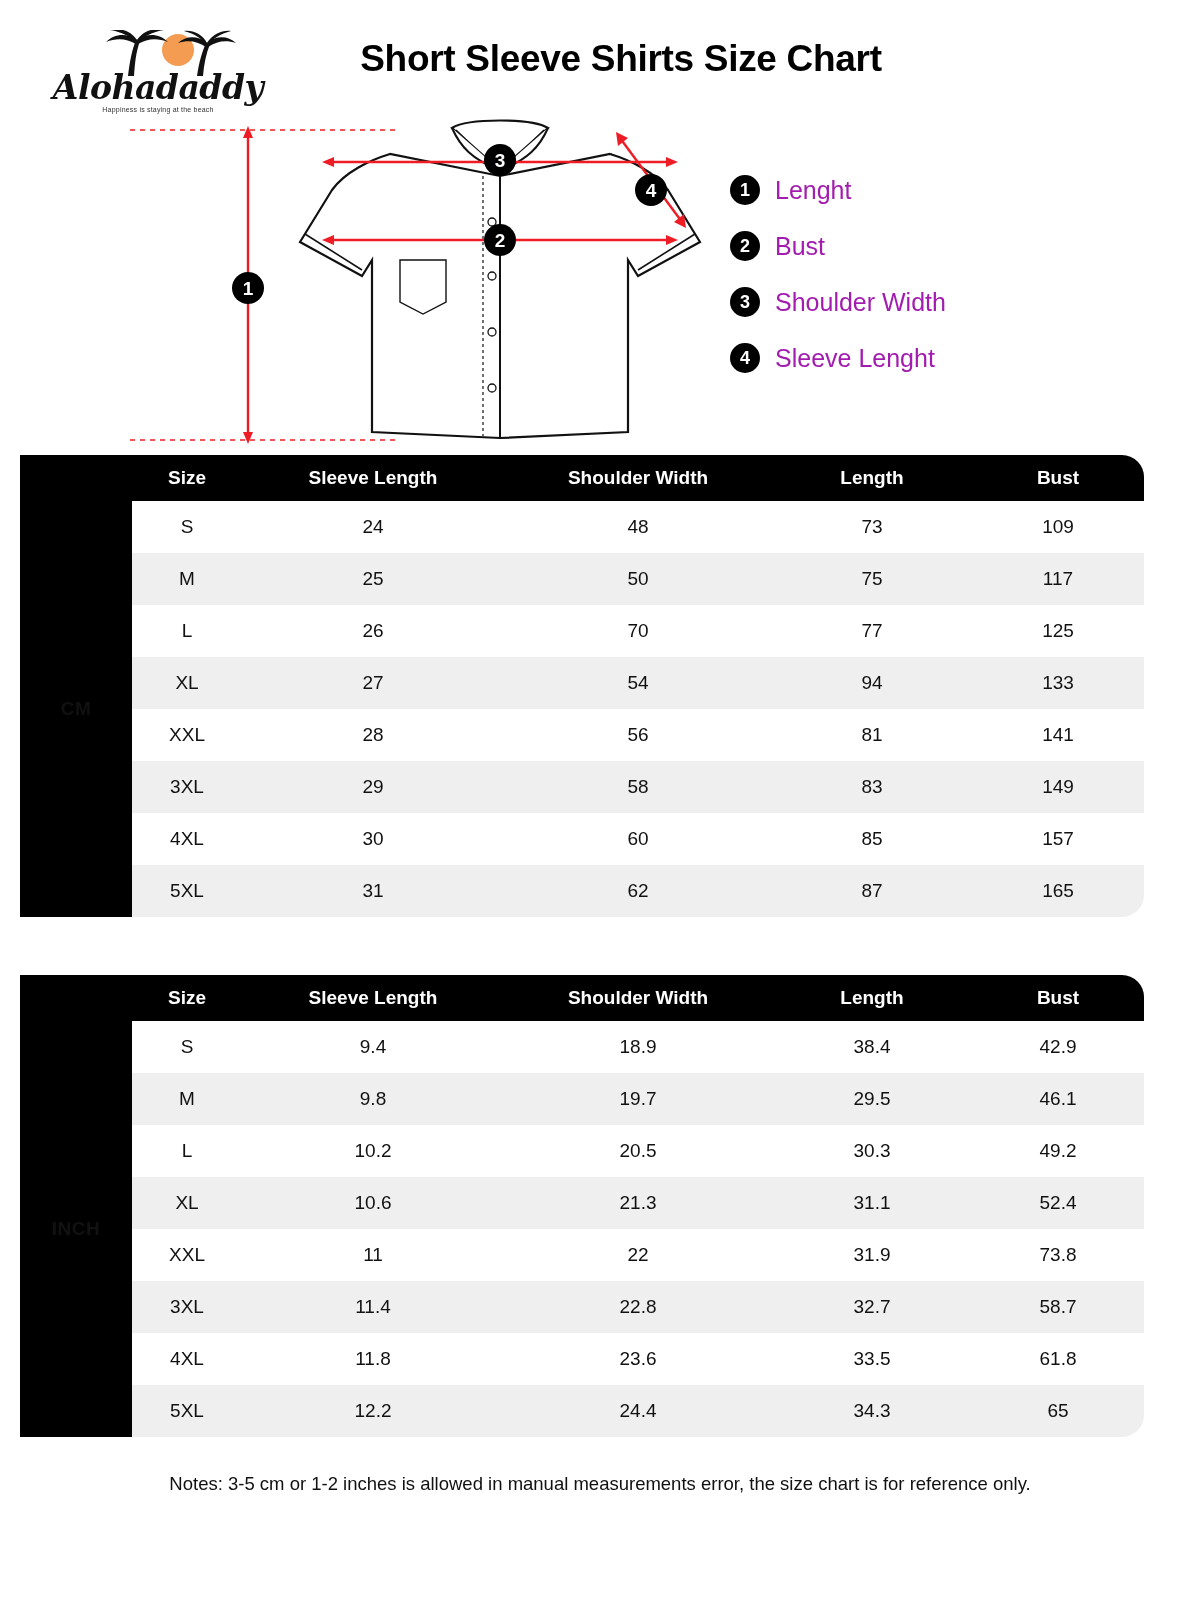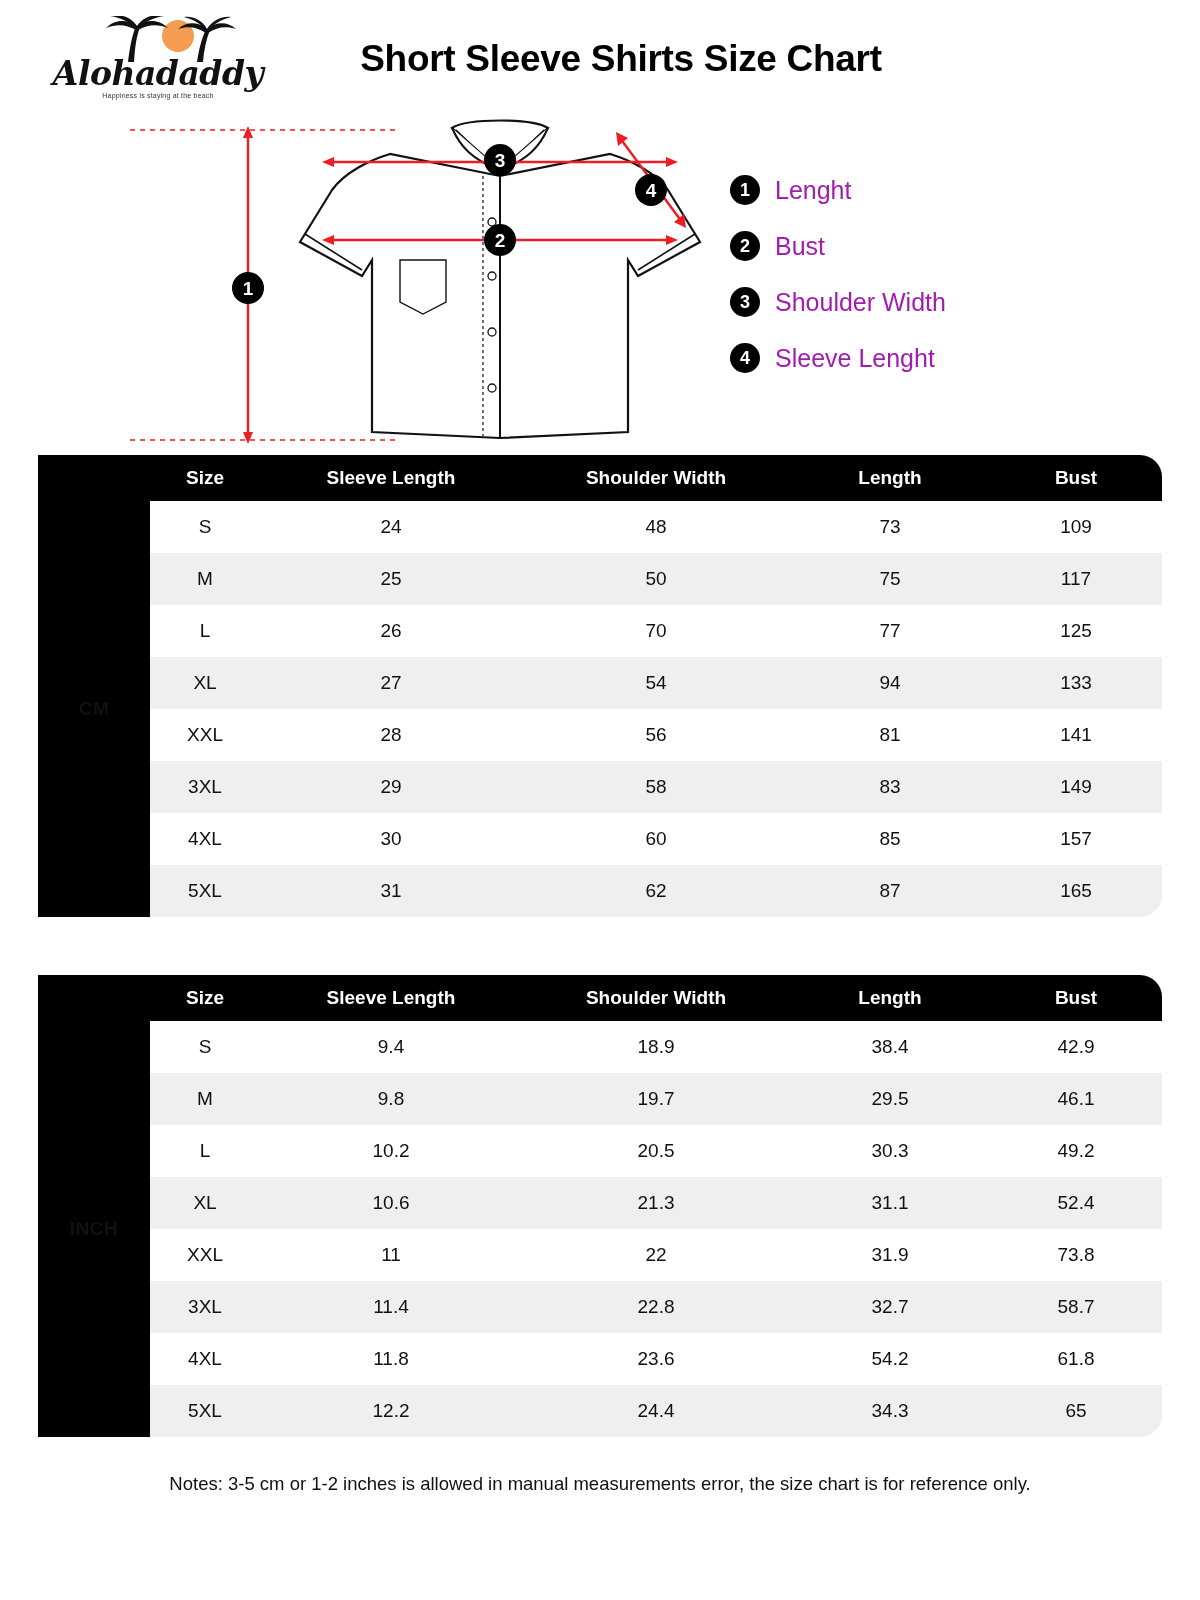--- a/index.html
+++ b/index.html
@@ -18,21 +18,21 @@
   }
 
   
   .header {
     position: relative;
     height: 110px;
   }
   .brand {
     position: absolute;
     left: 34px;
-    top: 14px;
+    top: 28px;
     width: 240px;
     height: 92px;
   }
   .brand-palms {
     position: absolute;
     left: 62px;
     top: 2px;
     width: 150px;
     height: 48px;
   }
@@ -98,21 +98,21 @@
     flex: 0 0 auto;
   }
   .legend-label {
     margin-left: 15px;
     font-size: 25px;
     color: #a21caf;
   }
 
   
   .table-wrap {
-    margin: 0 38px;
+    margin: 0 20px;
     position: relative;
   }
   table.sz {
     width: 1124px;
     border-collapse: collapse;
     table-layout: fixed;
   }
   table.sz th, table.sz td {
     text-align: center;
     font-size: 19px;
@@ -394,21 +394,21 @@
           <td>3XL</td>
           <td>11.4</td>
           <td>22.8</td>
           <td>32.7</td>
           <td>58.7</td>
         </tr>
         <tr>
           <td>4XL</td>
           <td>11.8</td>
           <td>23.6</td>
-          <td>54.2</td>
+          <td>33.5</td>
           <td>61.8</td>
         </tr>
         <tr class="alt">
           <td>5XL</td>
           <td>12.2</td>
           <td>24.4</td>
           <td>34.3</td>
           <td class="rounded-bottom-right">65</td>
         </tr>
       </tbody>

